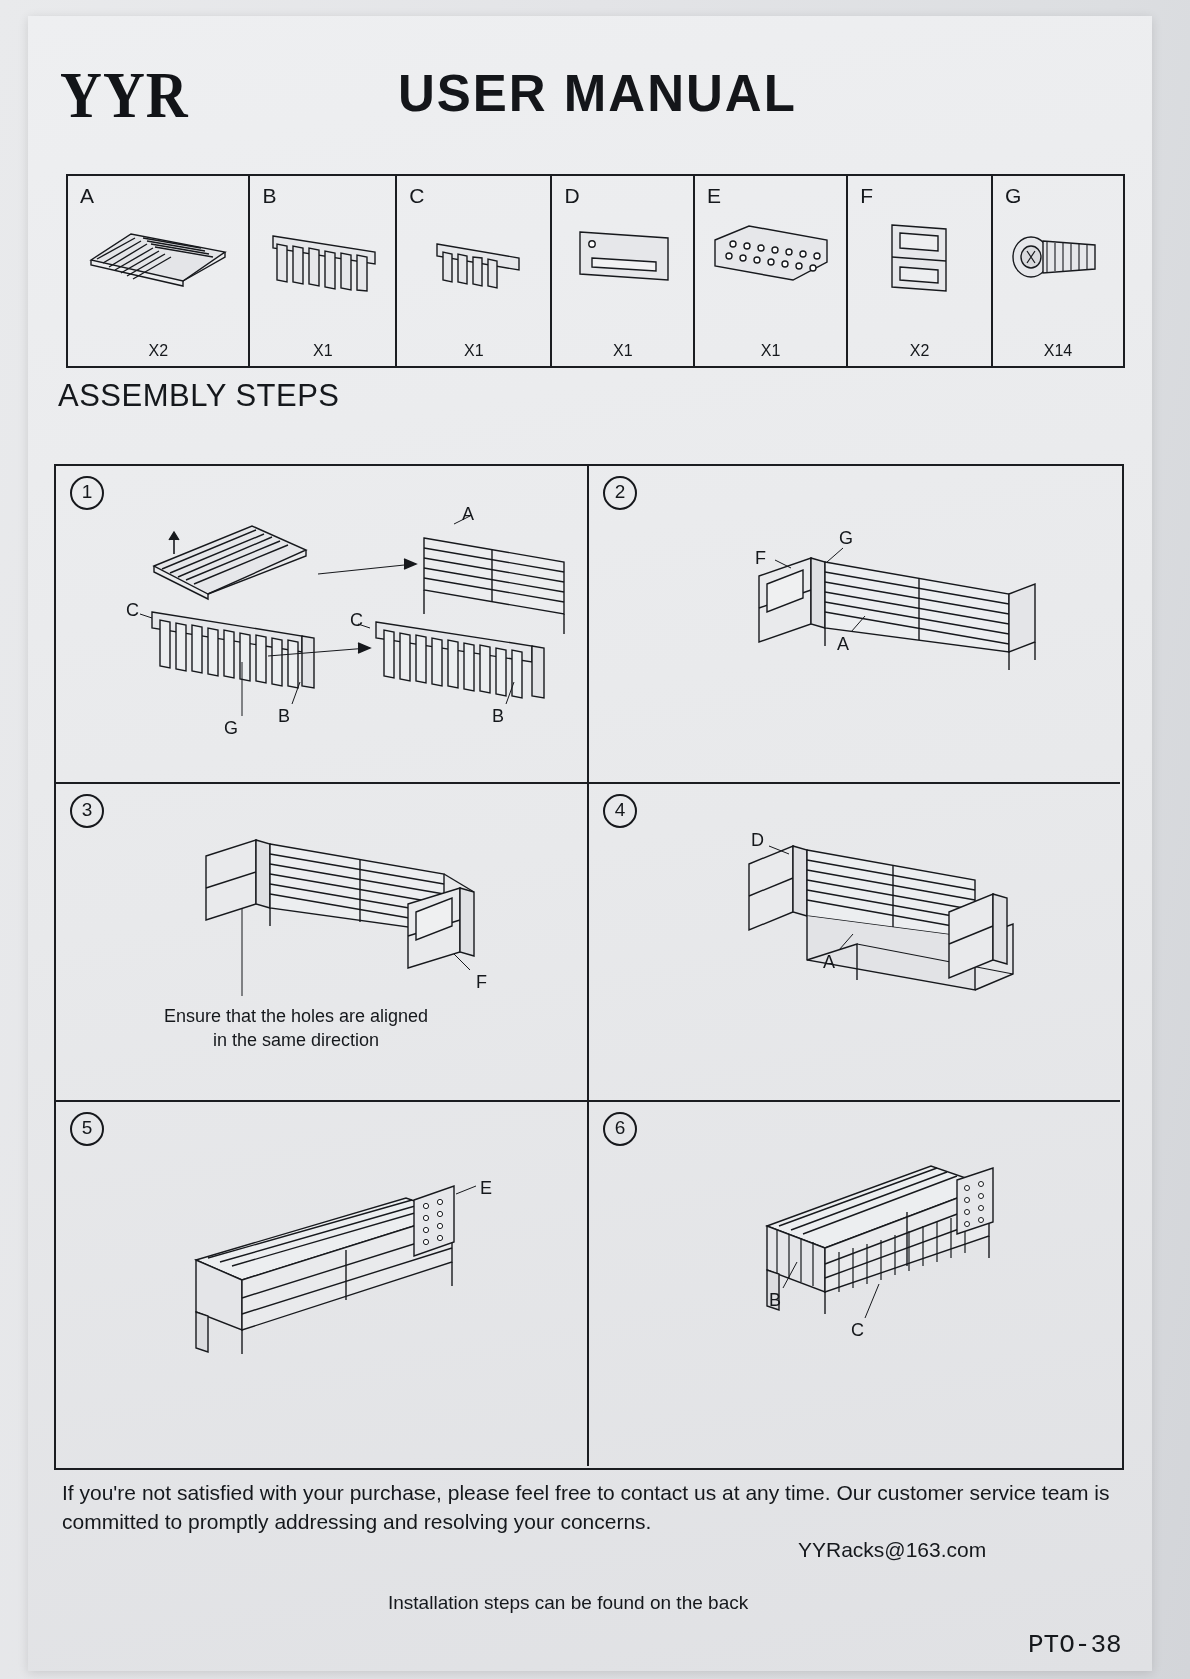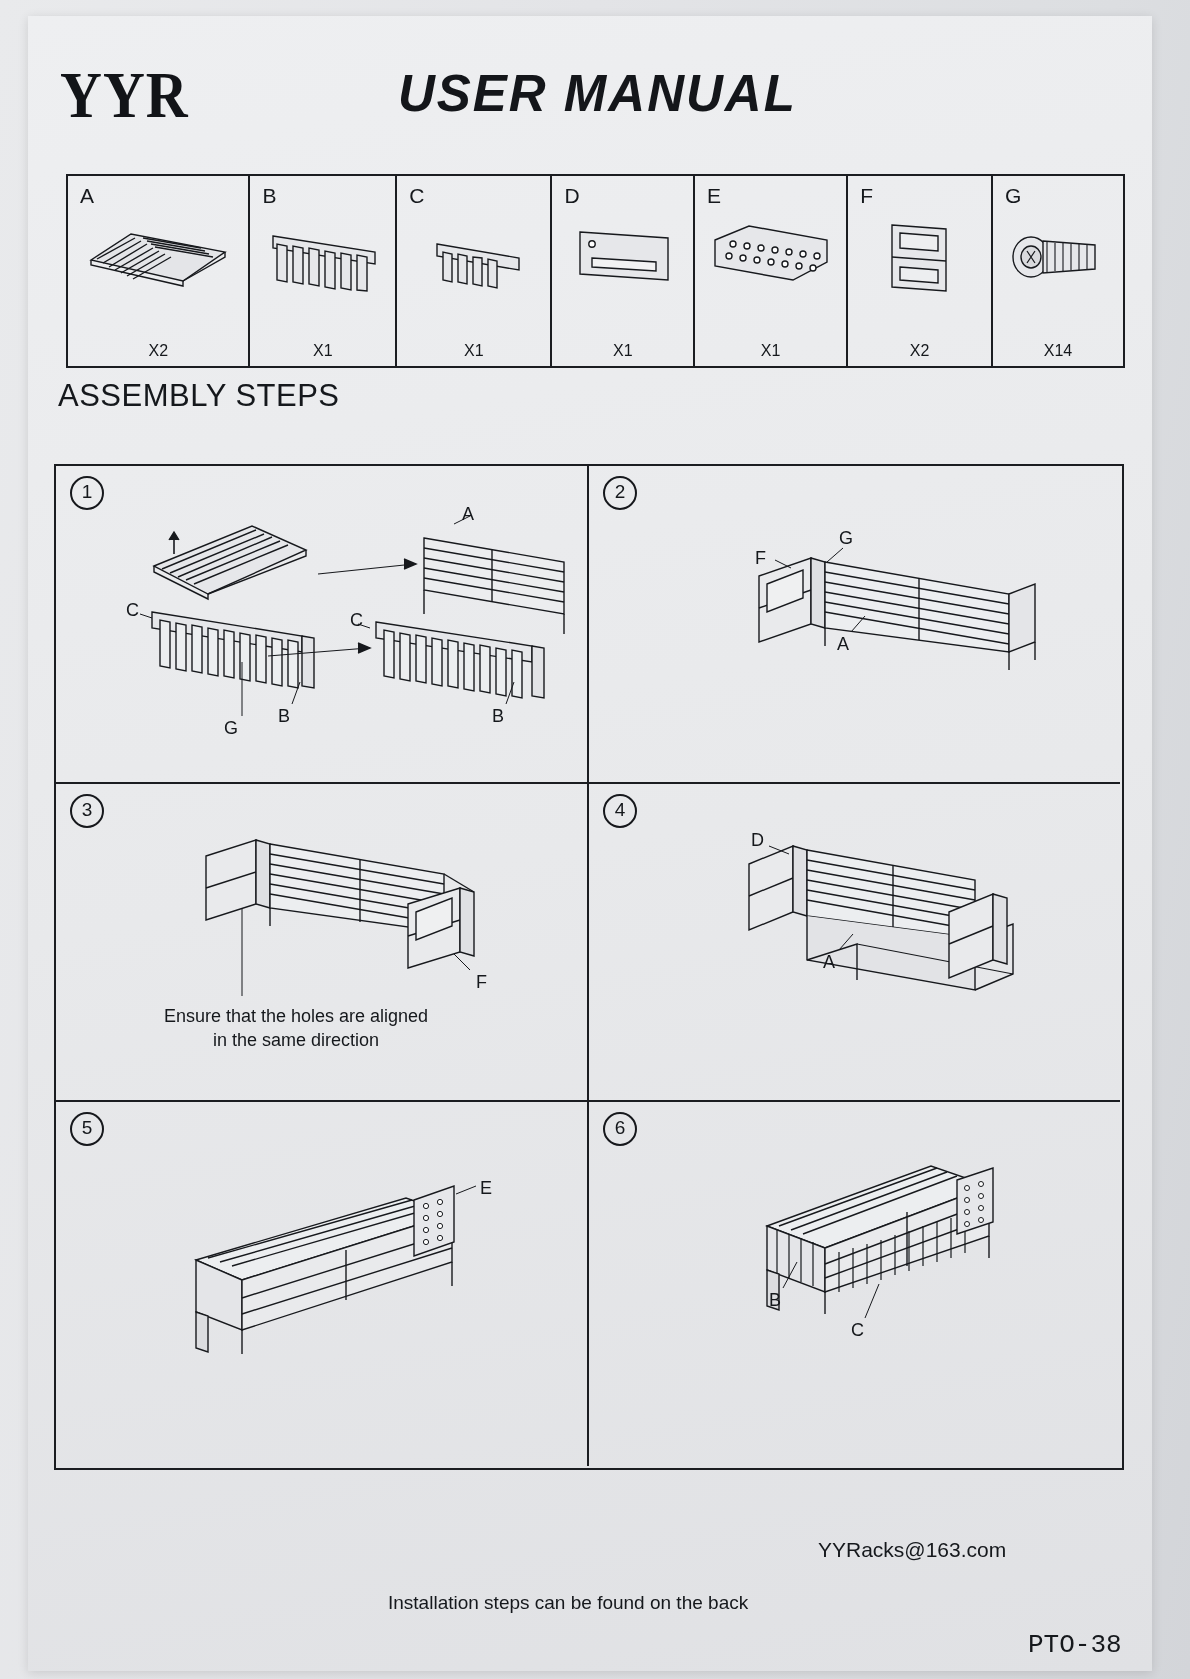--- a/index.html
+++ b/index.html
@@ -45,21 +45,20 @@
     transform: scaleY(1.12);
   }
   .manual-title {
     position: absolute;
     left: 370px;
     top: 48px;
     font-size: 51px;
     font-weight: bold;
     letter-spacing: 2px;
     color: #14161a;
-    font-style: italic;
   }
 
   
   .parts {
     position: absolute;
     left: 38px;
     top: 158px;
     width: 1055px;
     height: 190px;
     border: 2px solid #1b1d21;
@@ -165,21 +164,21 @@
   .footer {
     position: absolute;
     left: 34px;
     top: 1462px;
     width: 1058px;
     font-size: 21px;
     line-height: 29px;
   }
   .email {
     position: absolute;
-    left: 790px;
+    left: 770px;
     top: 1522px;
     font-size: 21px;
   }
   .back-note {
     position: absolute;
     left: 360px;
     top: 1576px;
     font-size: 19px;
   }
   .code {
@@ -549,18 +548,19 @@
             <path d="M208 160 L194 186" stroke-width="1"></path>
             <path d="M290 182 L276 216" stroke-width="1"></path>
           </g>
         </svg>
         <div class="lbl" style="left:180px; top:188px;">B</div>
         <div class="lbl" style="left:262px; top:218px;">C</div>
       </div>
 
     </div>
 
+    <div class="footer">If you're not satisfied with your purchase, please feel free to contact us at any time. Our customer service team is committed to promptly addressing and resolving your concerns.</div>
     <div class="email">YYRacks@163.com</div>
     <div class="back-note">Installation steps can be found on the back</div>
     <div class="code">PTO-38</div>
 
   </div>
 </div>
 
 </body></html>

